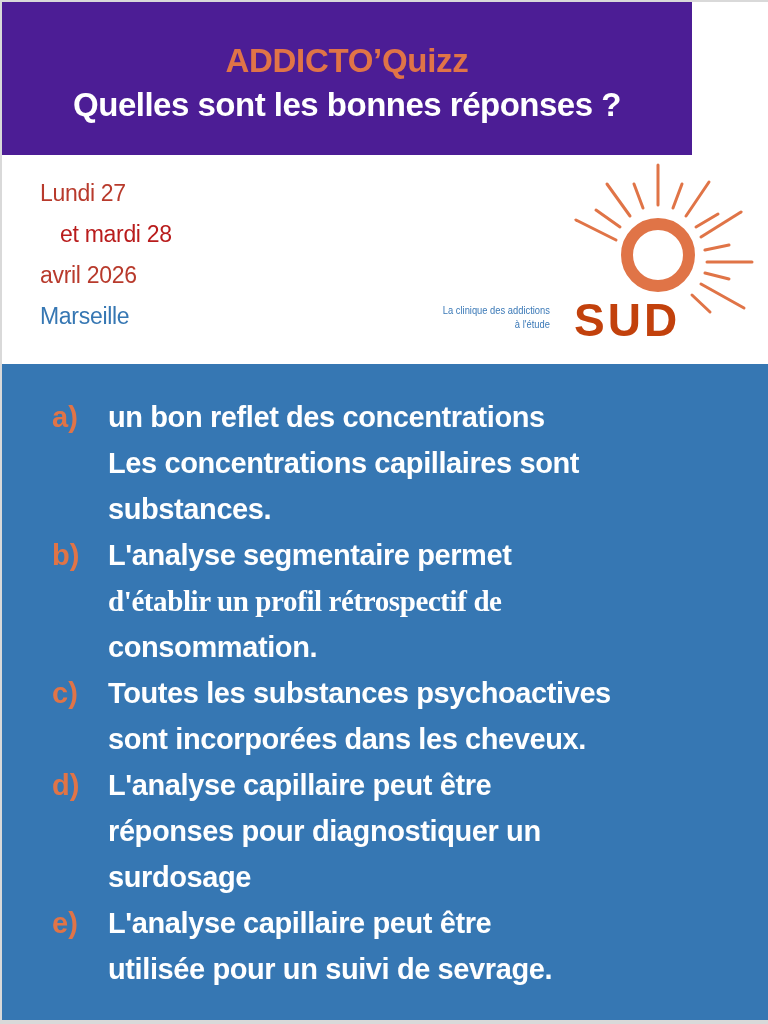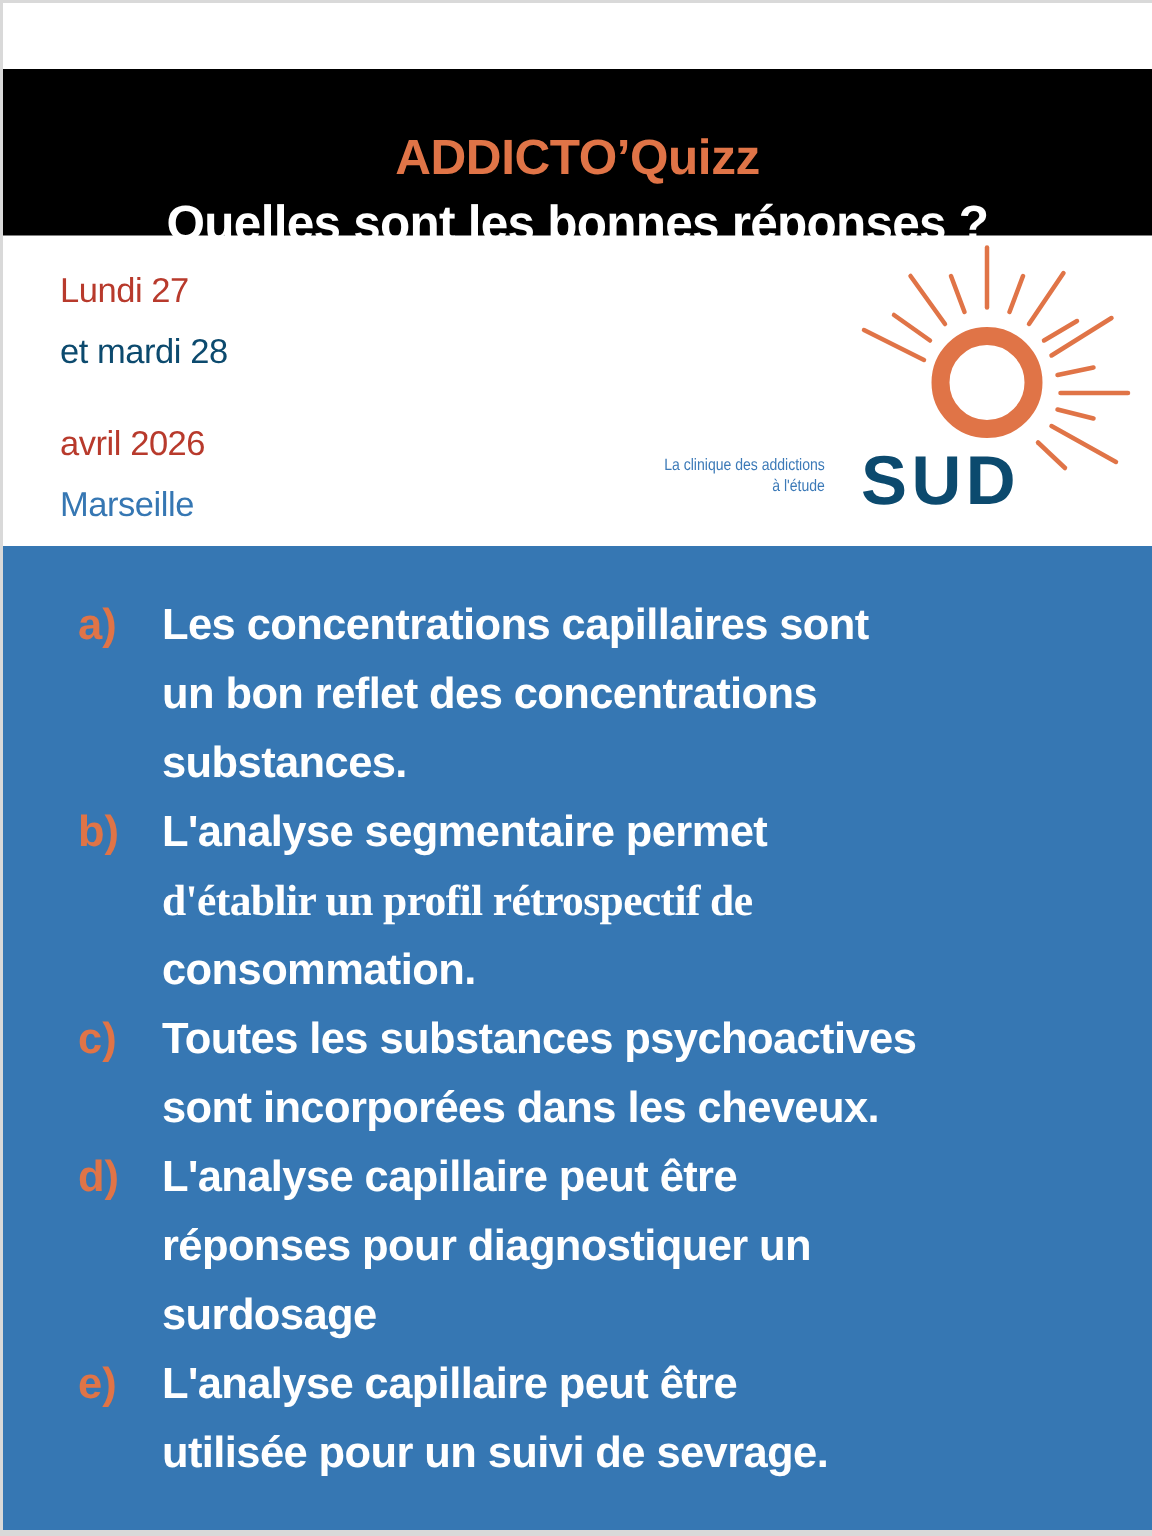--- a/index.html
+++ b/index.html
@@ -7,24 +7,23 @@
       width: 768px; height: 1024px; overflow: hidden;
       background: #d9d9d9;
       font-family: "DejaVu Sans", "Liberation Sans", sans-serif;
       position: relative;
     }
     .frame {
       position: absolute; left: 2px; top: 2px; width: 766px; height: 1018px;
       background: #ffffff;
     }
     .header {
-      position: absolute; left: 0; top: 0; width: 766px; height: 153px;
-      background: #000000;
+      position: absolute; left: 0; top: 0; width: 690px; height: 153px;
+      background: #4c1d95;
       text-align: center;
-      margin-top: 44px;
     }
     .quiz-title {
       position: absolute; left: 0; right: 0; top: 40px;
       font-family: "Liberation Sans", sans-serif;
       font-weight: bold; font-size: 33px; letter-spacing: -0.3px;
       line-height: 38px;
     }
     .question-title {
       position: absolute; left: 0; right: 0; top: 84px;
       font-family: "Liberation Sans", sans-serif;
@@ -90,22 +89,22 @@
 <div class="frame">
 
   <div class="header">
     <div class="quiz-title" style="color:#e07447;">ADDICTO’Quizz</div>
     <div class="question-title" style="color:#ffffff;">Quelles sont les bonnes réponses ?</div>
   </div>
 
   <div class="info-band">
     <div class="dates">
       <span class="line" style="color:#b83a2c;">Lundi 27</span>
-      <span class="line" style="color:#0c4a6e;">et mardi 28</span>
-      <span class="line" style="color:#b83a2c;margin-top:20px;">avril 2026</span>
+      <span class="line" style="color:#b91c1c;margin-left:20px;">et mardi 28</span>
+      <span class="line" style="color:#b83a2c;">avril 2026</span>
       <span class="line" style="color:#3677b3;">Marseille</span>
     </div>
 
     <div class="logo">
       <svg width="370" height="200" viewBox="0 0 370 200">
         <g stroke="#e07447" stroke-width="3" stroke-linecap="round" fill="none">
 
           <line x1="262" y1="43" x2="262" y2="3"></line>
           <line x1="247" y1="46" x2="238" y2="22"></line>
           <line x1="277" y1="46" x2="286" y2="22"></line>
@@ -116,35 +115,35 @@
           <line x1="220" y1="78" x2="180" y2="58"></line>
           <line x1="305" y1="75" x2="345" y2="50"></line>
           <line x1="309" y1="88" x2="333" y2="83"></line>
           <line x1="311" y1="100" x2="356" y2="100"></line>
           <line x1="309" y1="111" x2="333" y2="117"></line>
           <line x1="305" y1="122" x2="348" y2="146"></line>
           <line x1="296" y1="133" x2="314" y2="150"></line>
         </g>
         <circle cx="262" cy="93" r="31" fill="none" stroke="#e07447" stroke-width="12"></circle>
       </svg>
-      <div class="logo-sud" style="color:#0c4a6e;">SUD</div>
+      <div class="logo-sud" style="color:#c2410c;">SUD</div>
       <div class="logo-tagline" style="color:#3b79b7;">
         <span>La clinique des addictions</span>
         <span>à l'étude</span>
       </div>
     </div>
   </div>
 
   <div class="body-band">
     <div class="answers">
 
       <div class="answer">
         <span class="answer-letter" style="color:#e07447;">a)</span>
+        <span class="answer-text" style="color:#ffffff;">un bon reflet des concentrations</span>
         <span class="answer-text" style="color:#ffffff;">Les concentrations capillaires sont</span>
-        <span class="answer-text" style="color:#ffffff;">un bon reflet des concentrations</span>
         <span class="answer-text" style="color:#ffffff;">substances.</span>
       </div>
 
       <div class="answer">
         <span class="answer-letter" style="color:#e07447;">b)</span>
         <span class="answer-text" style="color:#ffffff;">L'analyse segmentaire permet</span>
         <span class="answer-text" style="color:#ffffff;font-family:Liberation Serif, serif;">d'établir un profil rétrospectif de</span>
         <span class="answer-text" style="color:#ffffff;">consommation.</span>
       </div>
 

